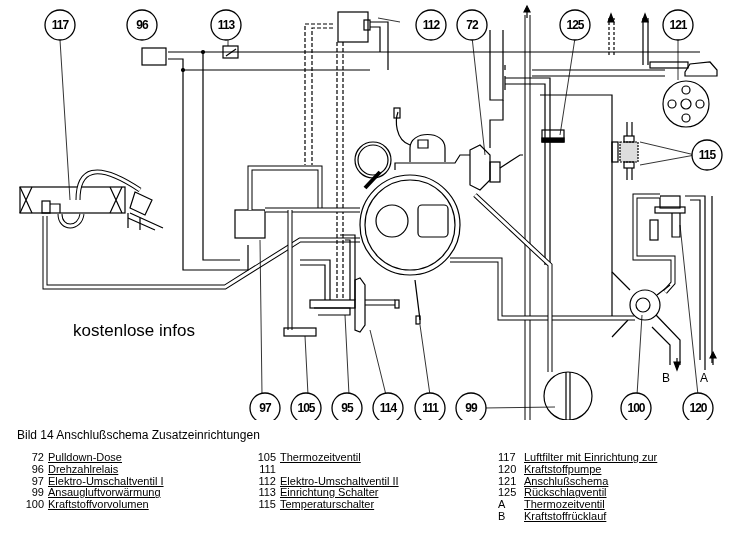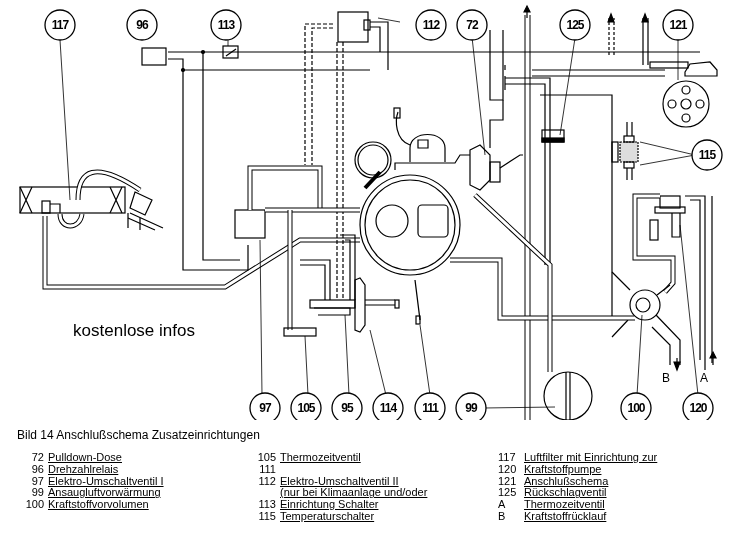--- a/index.html
+++ b/index.html
@@ -294,24 +294,20 @@
       <span class="lbl">Thermozeitventil</span>
     </div>
   <div class="legend-row">
       <span class="num">111</span>
     </div>
   <div class="legend-row">
       <span class="num">112</span>
       <span class="lbl">Elektro-Umschaltventil II</span>
     </div>
   <div class="legend-row">
-      <span class="num"></span>
-      <span class="lbl">(nur bei Klimaanlage und/oder</span>
-    </div>
-  <div class="legend-row">
       <span class="num">113</span>
       <span class="lbl">Einrichtung Schalter</span>
     </div>
   <div class="legend-row">
       <span class="num">115</span>
       <span class="lbl">Temperaturschalter</span>
     </div>
 </div>
 
 <div class="legend-col" id="col3">

